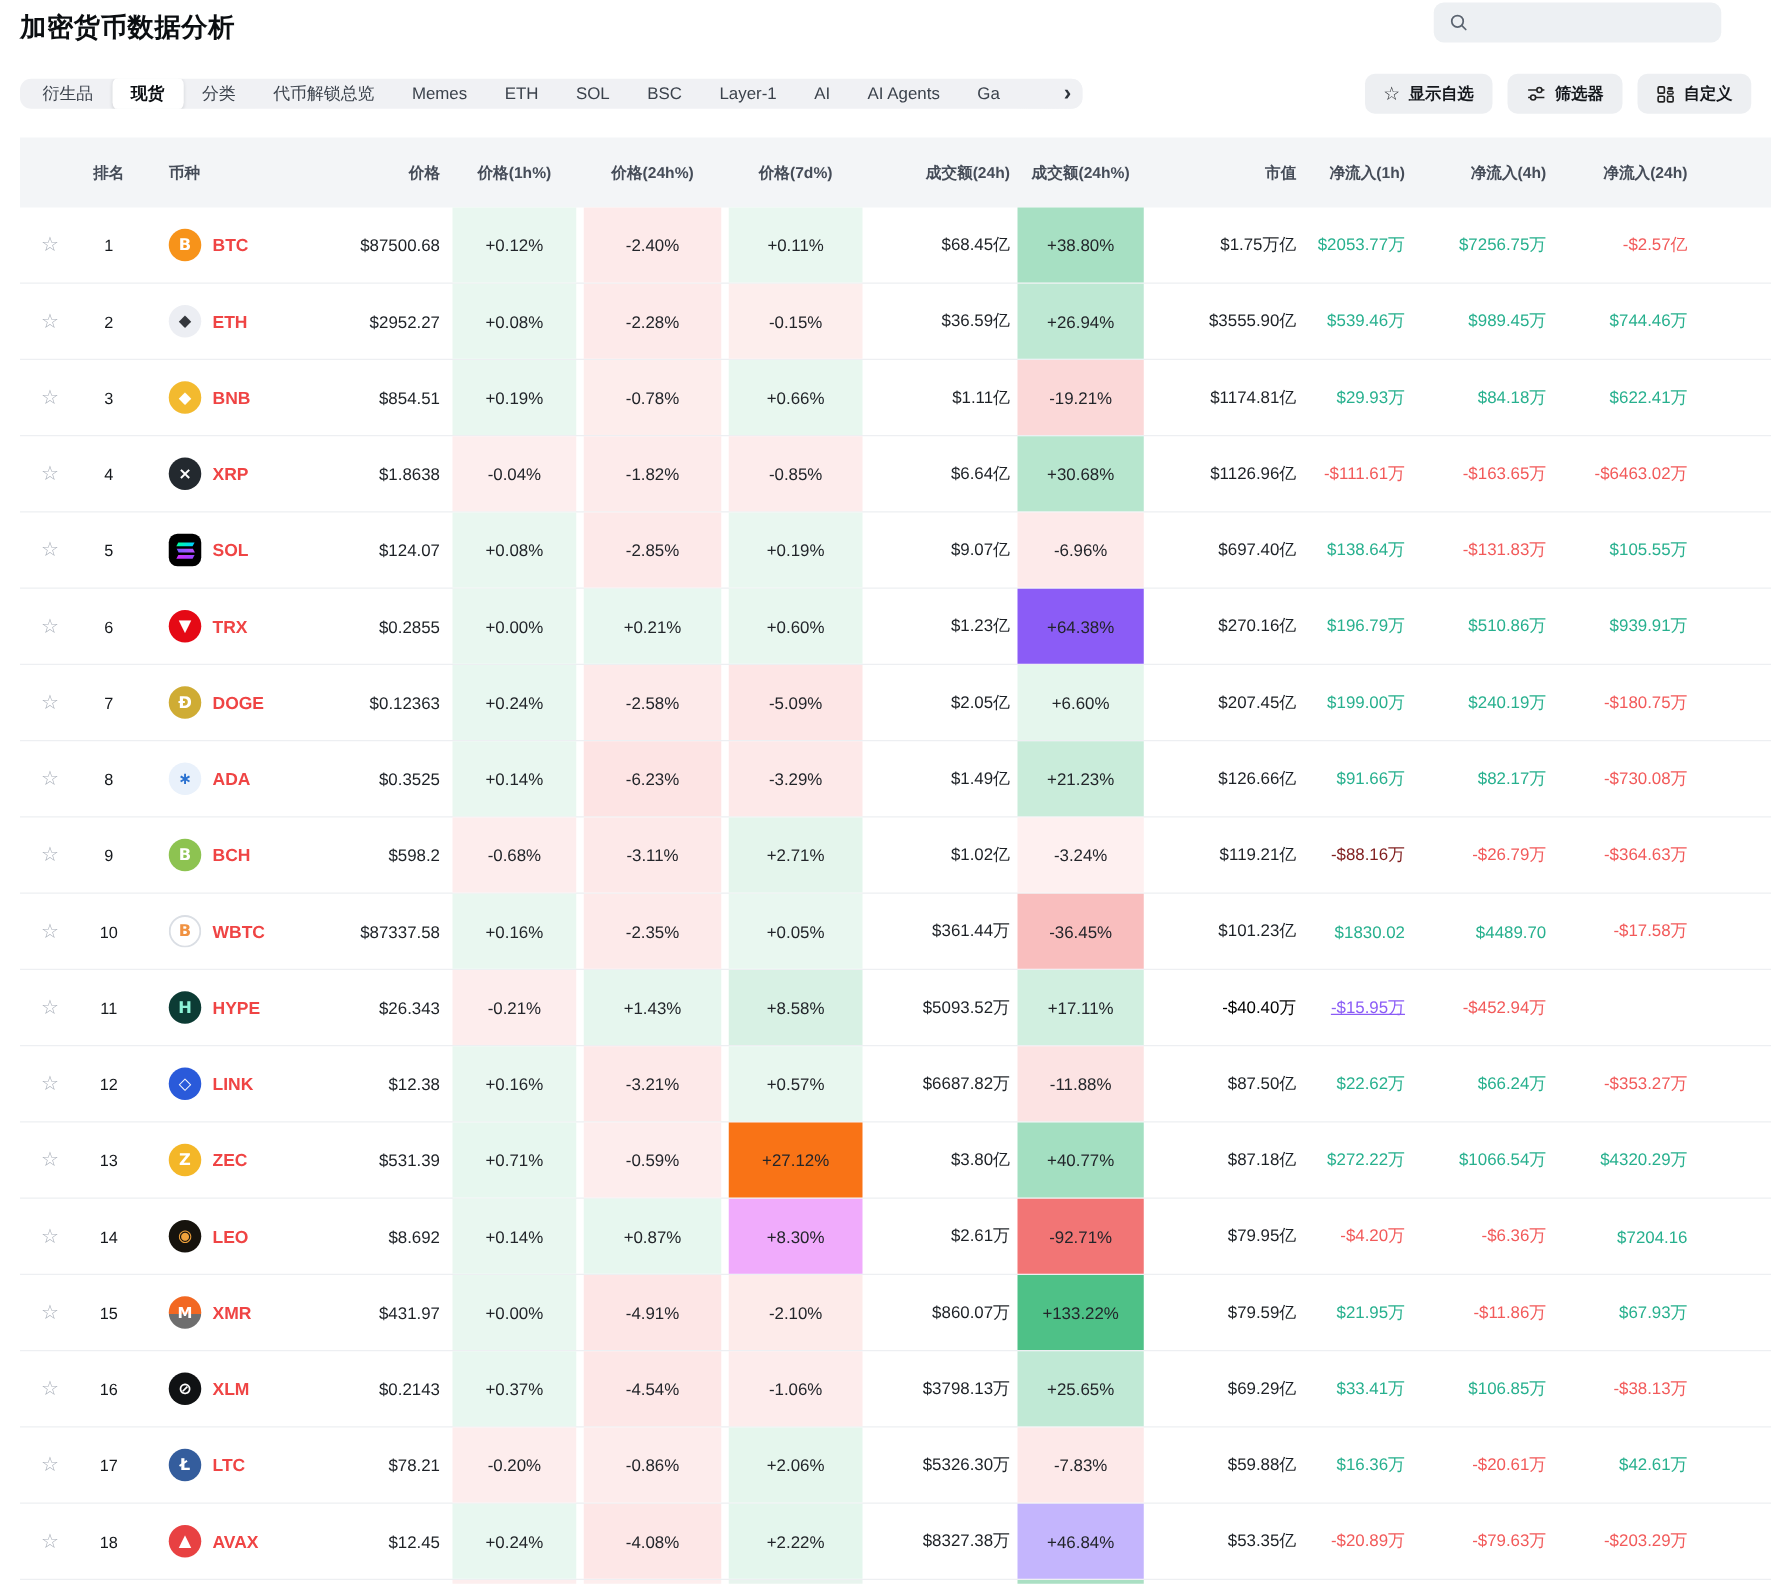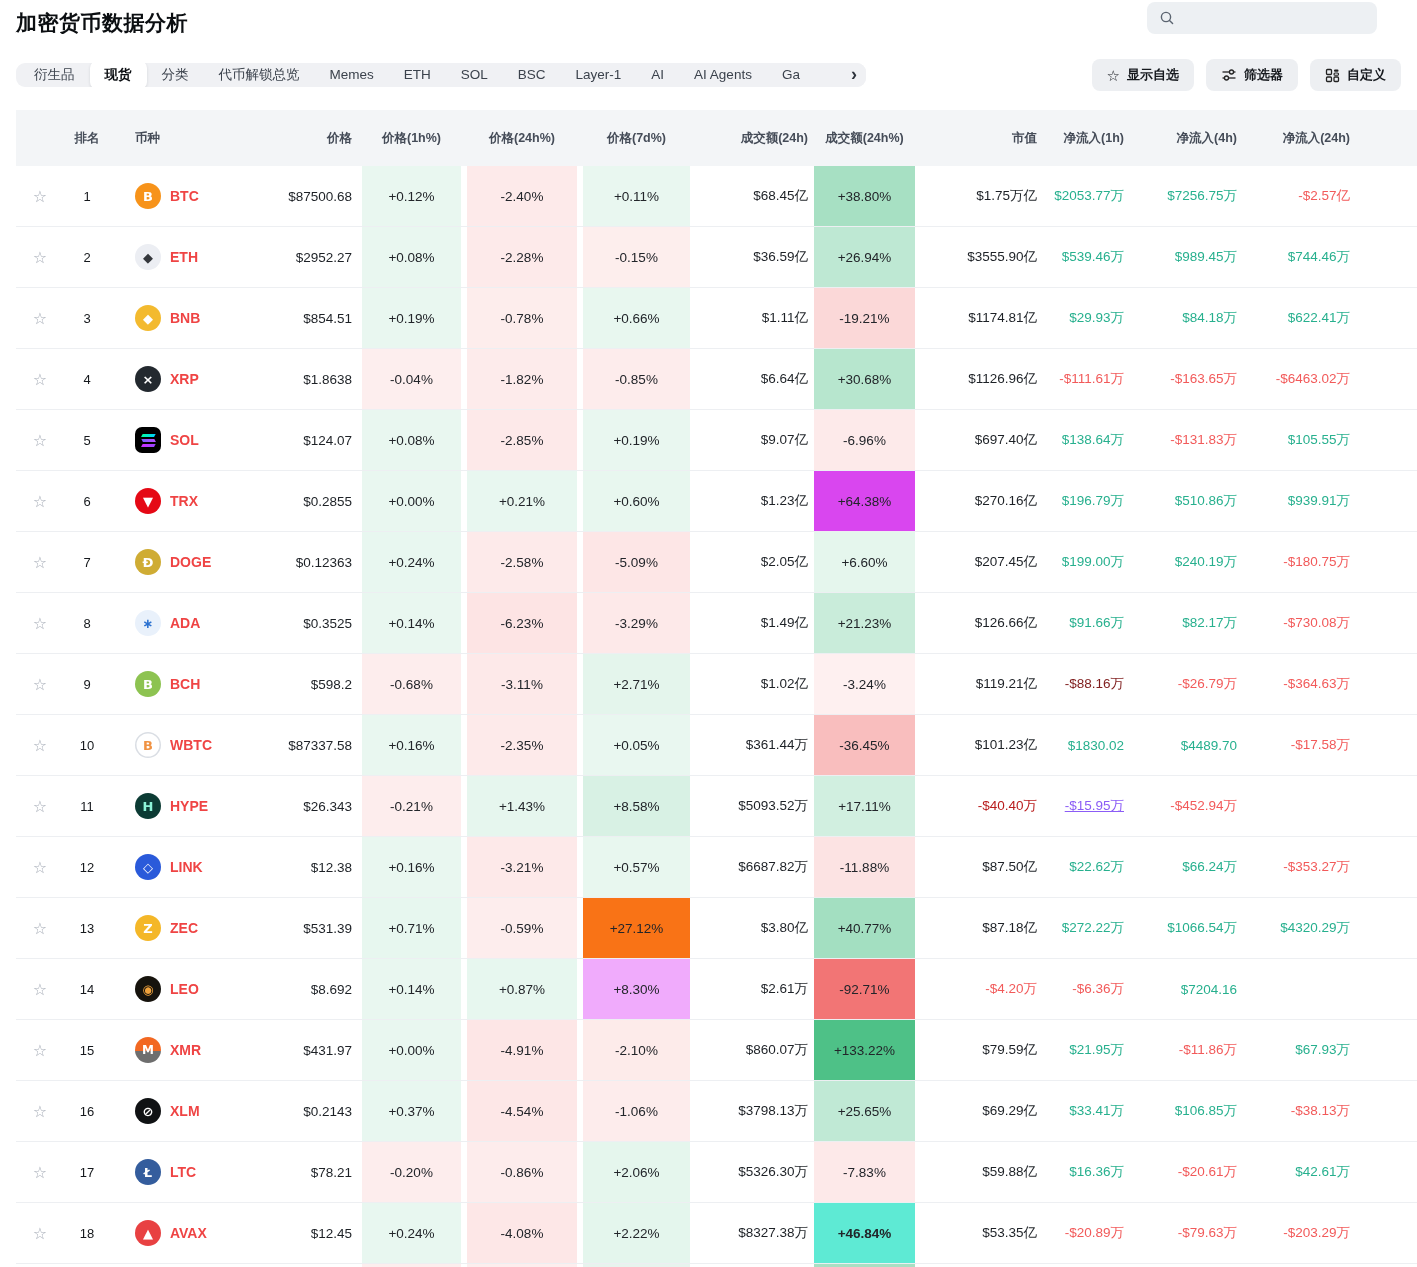--- a/index.html
+++ b/index.html
@@ -292,21 +292,21 @@
     </div>
     <div class="c c-price">$0.2855</div>
     <div class="sp"></div>
     <div class="c c-pct cell-p1h" style="background: rgb(233, 247, 240);">+0.00%</div>
     <div class="sp"></div>
     <div class="c c-pct cell-p24h" style="background: rgb(232, 247, 240);">+0.21%</div>
     <div class="sp"></div>
     <div class="c c-pct cell-p7d" style="background: rgb(232, 247, 239);">+0.60%</div>
     <div class="c c-vol">$1.23亿</div>
     <div class="sp"></div>
-    <div class="c c-pct cell-volpct" style="background: #d946ef;">+64.38%</div>
+    <div class="c c-pct cell-volpct" style="background: #8b5cf6;">+64.38%</div>
     <div class="c c-mcap">$270.16亿</div>
     <div class="c c-nf cell-nf1h" style="color: rgb(39, 176, 142);">$196.79万</div>
     <div class="c c-nf cell-nf4h" style="color: rgb(39, 176, 142);">$510.86万</div>
     <div class="c c-nf cell-nf24h" style="color: rgb(39, 176, 142);">$939.91万</div>
     <div class="sp"></div>
   </div>
 
   <div class="grid row">
     <div class="c c-star">☆</div>
     <div class="c c-rank">7</div>
@@ -433,21 +433,21 @@
     <div class="c c-price">$26.343</div>
     <div class="sp"></div>
     <div class="c c-pct cell-p1h" style="background: rgb(253, 237, 237);">-0.21%</div>
     <div class="sp"></div>
     <div class="c c-pct cell-p24h" style="background: rgb(230, 246, 238);">+1.43%</div>
     <div class="sp"></div>
     <div class="c c-pct cell-p7d" style="background: rgb(216, 241, 228);">+8.58%</div>
     <div class="c c-vol">$5093.52万</div>
     <div class="sp"></div>
     <div class="c c-pct cell-volpct" style="background: rgb(209, 239, 224);">+17.11%</div>
-    <div class="c c-nf cell-nf1h" style="color: #b91c1c;">-$40.40万</div>
+    <div class="c c-nf cell-nf1h" style="color: #000000;">-$40.40万</div>
     <div class="c c-nf cell-nf4h" style="color: #8b5cf6; text-decoration: underline;">-$15.95万</div>
     <div class="c c-nf cell-nf24h" style="color: rgb(242, 90, 90);">-$452.94万</div>
     <div class="sp"></div>
   </div>
 
   <div class="grid row">
     <div class="c c-star">☆</div>
     <div class="c c-rank">12</div>
     <div class="c c-coin">
       <span class="icon-slot" style="display:flex">
@@ -516,20 +516,21 @@
     <div class="c c-price">$8.692</div>
     <div class="sp"></div>
     <div class="c c-pct cell-p1h" style="background: rgb(233, 247, 240);">+0.14%</div>
     <div class="sp"></div>
     <div class="c c-pct cell-p24h" style="background: rgb(231, 247, 239);">+0.87%</div>
     <div class="sp"></div>
     <div class="c c-pct cell-p7d" style="background: #f0abfc;">+8.30%</div>
     <div class="c c-vol">$2.61万</div>
     <div class="sp"></div>
     <div class="c c-pct cell-volpct" style="background: rgb(242, 117, 117);">-92.71%</div>
+    <div class="c c-mcap">$79.95亿</div>
     <div class="c c-nf cell-nf1h" style="color: rgb(242, 90, 90);">-$4.20万</div>
     <div class="c c-nf cell-nf4h" style="color: rgb(242, 90, 90);">-$6.36万</div>
     <div class="c c-nf cell-nf24h" style="color: rgb(39, 176, 142);">$7204.16</div>
     <div class="sp"></div>
   </div>
 
   <div class="grid row">
     <div class="c c-star">☆</div>
     <div class="c c-rank">15</div>
     <div class="c c-coin">
@@ -626,21 +627,21 @@
     </div>
     <div class="c c-price">$12.45</div>
     <div class="sp"></div>
     <div class="c c-pct cell-p1h" style="background: rgb(232, 247, 240);">+0.24%</div>
     <div class="sp"></div>
     <div class="c c-pct cell-p24h" style="background: rgb(253, 231, 231);">-4.08%</div>
     <div class="sp"></div>
     <div class="c c-pct cell-p7d" style="background: rgb(228, 246, 237);">+2.22%</div>
     <div class="c c-vol">$8327.38万</div>
     <div class="sp"></div>
-    <div class="c c-pct cell-volpct" style="background: #5eead4; font-weight: bold;">+46.84%</div>
+    <div class="c c-pct cell-volpct" style="background: #c4b5fd;">+46.84%</div>
     <div class="c c-mcap">$53.35亿</div>
     <div class="c c-nf cell-nf1h" style="color: rgb(242, 90, 90);">-$20.89万</div>
     <div class="c c-nf cell-nf4h" style="color: rgb(242, 90, 90);">-$79.63万</div>
     <div class="c c-nf cell-nf24h" style="color: rgb(242, 90, 90);">-$203.29万</div>
     <div class="sp"></div>
   </div>
 
   <div class="grid row ghost">
     <div class="c c-star"></div>
     <div class="c c-rank"></div>

